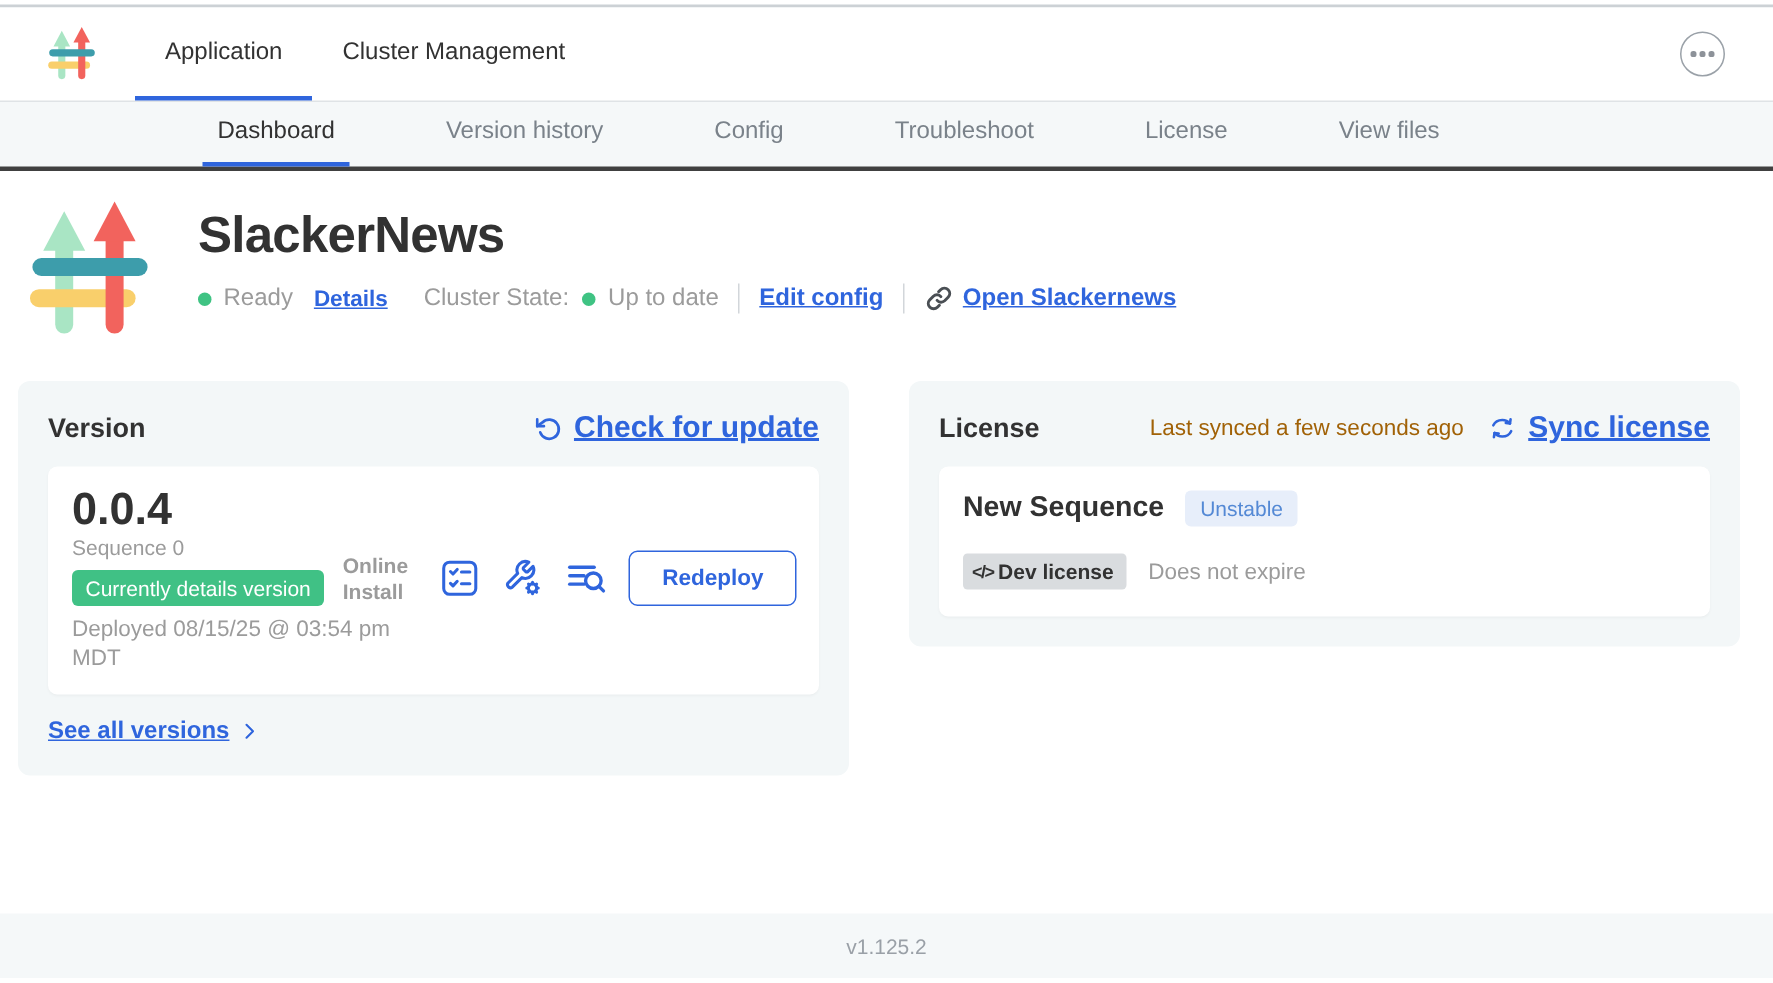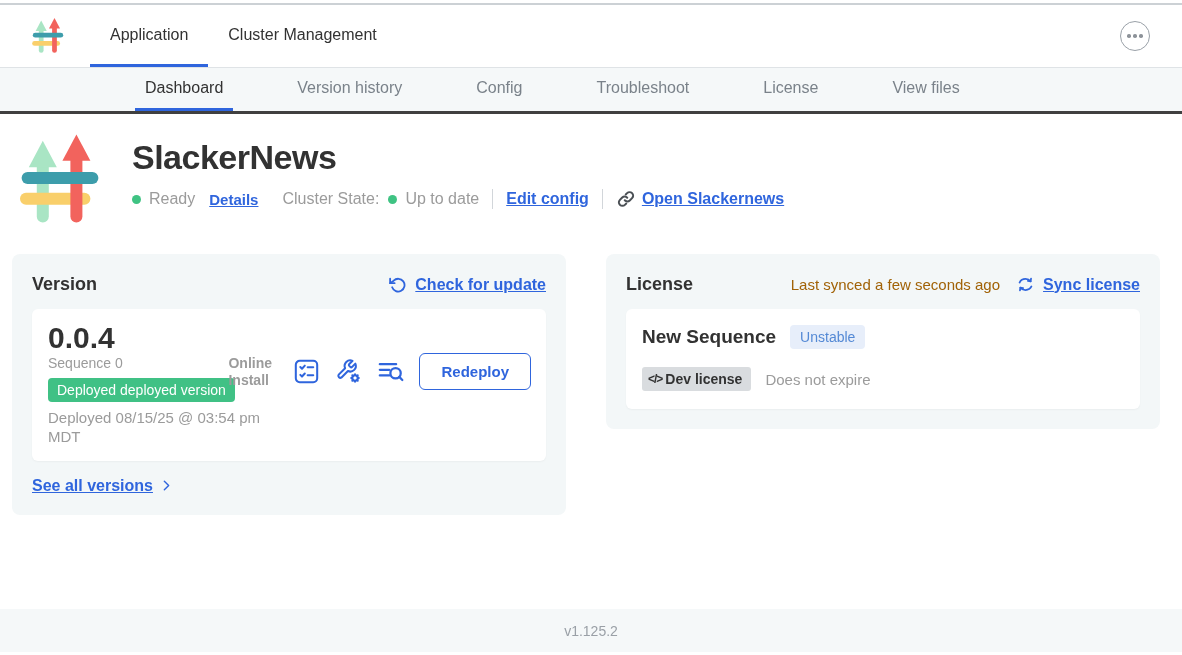--- a/index.html
+++ b/index.html
@@ -33,30 +33,30 @@
   .gdot { width:9px; height:9px; border-radius:50%; background:#3fc383; flex:none; }
   a.link { color:#2f65dd; text-decoration:underline; font-weight:600; cursor:pointer; }
   .vsep { width:1px; height:20px; background:#d2d6da; margin:0 13px; }
 
   
   .cards { display:flex; gap:40px; margin:26px 22px 0 12px; align-items:flex-start; }
   .card { background:#f3f7f8; border-radius:8px; padding:20px; flex:1; }
   .card-header { display:flex; align-items:center; }
   .card-title { font-size:18px; font-weight:700; color:#323232; }
   .hdr-right { margin-left:auto; display:flex; align-items:center; gap:8px; }
-  .hdr-link { font-size:16px; }
+  .hdr-link { font-size:20px; }
   .inner-card { background:#fff; border-radius:6px; margin-top:14px; padding:12px 16px 14px; position:relative; box-shadow:0 1px 2px rgba(0,0,0,0.04); }
 
   
   .version-row { display:flex; align-items:baseline; gap:0; margin-bottom:7px;flex-direction:column; }
   .version-number { font-size:30px; font-weight:700; color:#323232; }
   .sequence { font-size:14px; color:#9b9b9b; }
   .deployed-badge { display:inline-block; background:#40c185; color:#fff; font-size:14px; padding:4px 9px; border-radius:4px; }
   .deployed-at { margin-top:7px; font-size:15px; color:#9b9b9b; width:232px; line-height:1.25; }
-  .version-actions { position:absolute; right:15px; top:44px; display:flex; align-items:center; gap:15px; }
+  .version-actions { position:absolute; right:15px; top:56px; display:flex; align-items:center; gap:15px; }
   .install-type { font-size:14px; font-weight:700; color:#9b9b9b; width:50px; line-height:1.15; }
   .v-icon { width:27px; height:27px; cursor:pointer; flex:none; }
   .redeploy-btn { border:1px solid #2f65dd; color:#2f65dd; background:#fff; font-weight:700; font-size:15px; padding:9px 21px; border-radius:6px; cursor:pointer; font-family:inherit; }
   .see-link-row { margin-top:16px; display:flex; align-items:center; gap:7px; cursor:pointer; }
 
   
   .last-synced { color:#a16207; font-size:15px; margin-right:8px; }
   .customer-row { display:flex; align-items:center; gap:14px; padding-top:4px; }
   .customer-name { font-size:19px; font-weight:700; color:#323232; }
   .channel-badge { background:#e7eefa; color:#5489d5; font-size:14px; padding:4px 10px; border-radius:4px; }
@@ -166,21 +166,21 @@
         </svg>
         <a class="link hdr-link">Check for update</a>
       </div>
     </div>
 
     <div class="inner-card">
       <div class="version-row">
         <span class="version-number">0.0.4</span>
         <span class="sequence">Sequence 0</span>
       </div>
-      <span class="deployed-badge">Deployed deployed version</span>
+      <span class="deployed-badge">Currently details version</span>
       <div class="deployed-at">Deployed 08/15/25 @ 03:54 pm MDT</div>
 
       <div class="version-actions">
         <span class="install-type">Online Install</span>
         <svg class="v-icon" viewBox="0 0 24 24" fill="none" stroke="#2f65dd" stroke-width="1.8" stroke-linecap="round" stroke-linejoin="round">
           <rect x="2.5" y="2.5" width="19" height="19" rx="3.5"></rect>
           <polyline points="6.5 8 8 9.5 10.5 6.8"></polyline>
           <line x1="13" y1="8.3" x2="18" y2="8.3"></line>
           <polyline points="6.5 15 8 16.5 10.5 13.8"></polyline>
           <line x1="13" y1="15.3" x2="18" y2="15.3"></line>

